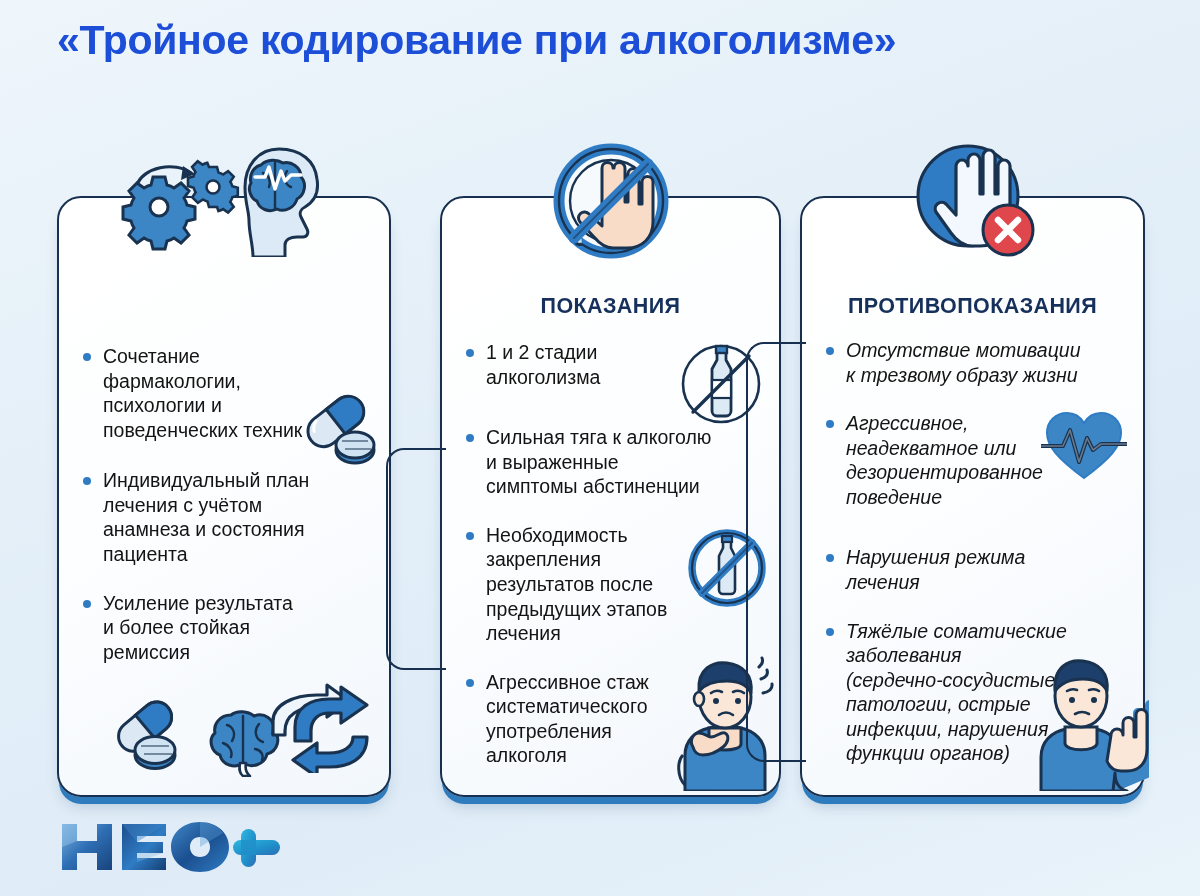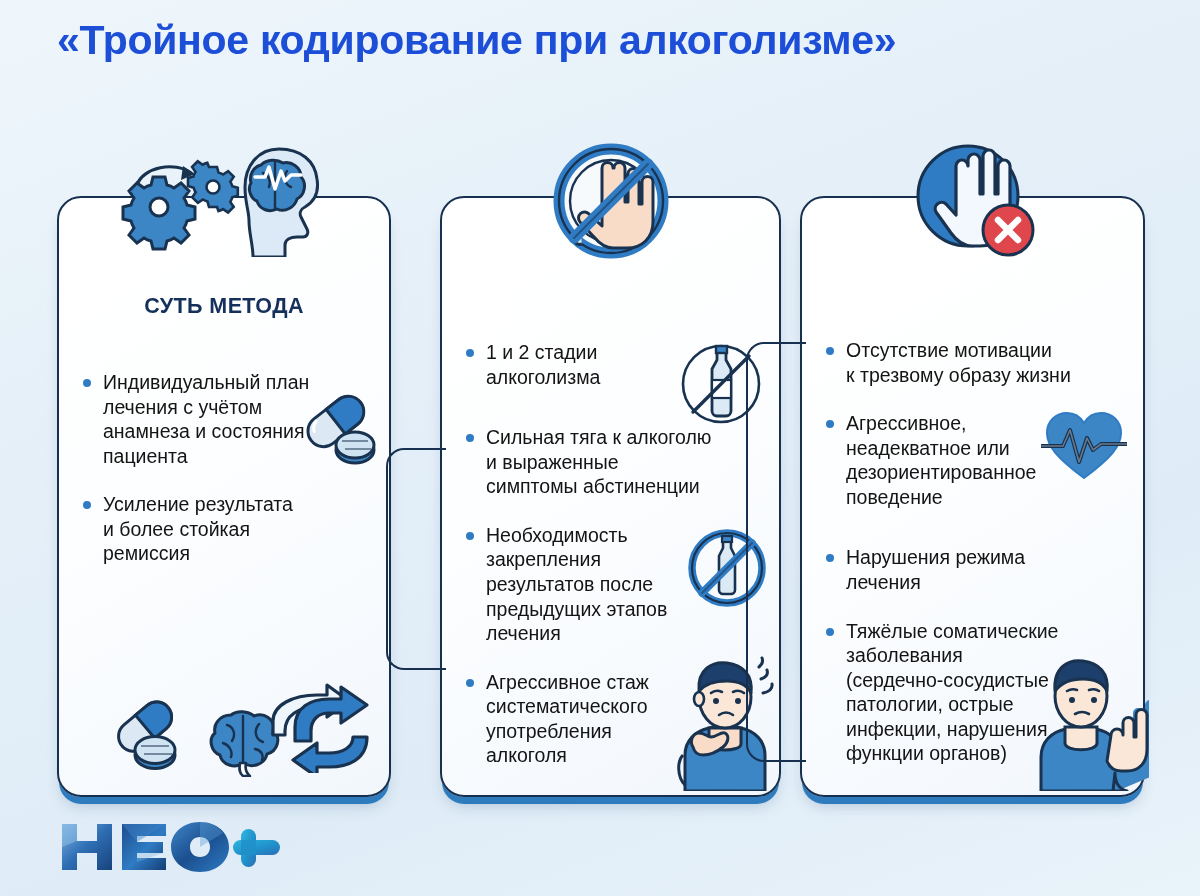--- a/index.html
+++ b/index.html
@@ -61,21 +61,21 @@
   .bullet .dot{
     position:absolute;left:2px;top:9px;width:8px;height:8px;border-radius:50%;
     background:#2f7cc4;
   }
   .bullet .txt{
     display:block;font-size:19.5px;line-height:1.26;color:#141414;font-weight:500;
     white-space:pre-line;
   }
   #card1 .bullet .txt{font-size:19.5px;}
   #card2 .bullet .txt{font-size:19.5px;}
-  #card3 .bullet .txt{font-size:19.5px;}
+  #card3 .bullet .txt{font-size:19.5px;font-style:italic;}
 
   
   .art{position:absolute;pointer-events:none;}
 
   
   .logo{position:absolute;left:58px;top:818px;height:56px;}
 
   .brand-text{
     font-size:0;
   }
@@ -116,24 +116,30 @@
             <g transform="translate(126,4)">
               <path d="M34 0 C12 0 0 18 0 38 C0 54 4 62 4 72 C4 84 8 96 8 108 L40 108 L40 96 C40 90 46 88 52 88 L58 88 C62 88 64 84 62 80 L56 68 C54 64 56 60 60 58 C70 52 74 42 72 30 C70 12 56 0 34 0 Z" fill="#dbeaf6" stroke="#18324f" stroke-width="3" stroke-linejoin="round"></path>
 
               <path d="M16 16 C8 18 4 26 6 34 C2 40 6 50 12 52 C14 60 24 64 32 60 C40 64 50 58 52 50 C60 46 62 34 56 28 C56 18 46 12 38 14 C32 10 22 10 16 16 Z" fill="#3d86c6" stroke="#18324f" stroke-width="3" stroke-linejoin="round"></path>
               <path d="M30 14 L30 60 M18 24 C24 26 26 32 24 38 M42 22 C38 28 40 36 46 38" fill="none" stroke="#18324f" stroke-width="2.4" stroke-linecap="round"></path>
 
               <path d="M10 28 L20 28 L24 18 L30 40 L36 22 L40 32 L46 26 L56 26" fill="none" stroke="#ffffff" stroke-width="3.4" stroke-linecap="round" stroke-linejoin="round"></path>
             </g>
           </svg>
         </div>
-        <div class="card-title">СУТЬ МЕТОДА</div>
       </div>
 
       <ul class="bullets">
+        <li class="bullet">
+          <span class="dot"></span>
+          <span class="txt">Сочетание
+фармакологии,
+психологии и
+поведенческих техник</span>
+        </li>
         <li class="bullet" style="margin-top:26px;">
           <span class="dot"></span>
           <span class="txt">Индивидуальный план
 лечения с учётом
 анамнеза и состояния
 пациента</span>
         </li>
         <li class="bullet" style="margin-top:24px;">
           <span class="dot"></span>
           <span class="txt">Усиление результата
@@ -207,20 +213,21 @@
             <g transform="translate(24,22)">
               <path d="M40 6 a5.5 5.5 0 0 1 11 0 v34 h3 V12 a5.5 5.5 0 0 1 11 0 v30 h3 V20 a5.5 5.5 0 0 1 11 0 v40
                        c0 16 -11 26 -26 26 h-14 c-8 0 -14 -5 -19 -11 L6 60 a6 6 0 0 1 9 -8 l13 12 V6 a5.5 5.5 0 0 1 11 0 Z" fill="#f8dcc8" stroke="#18324f" stroke-width="3" stroke-linejoin="round"></path>
               <path d="M6 66 L2 72 C-2 78 2 84 8 82" fill="#cfe3f3" stroke="#18324f" stroke-width="3" stroke-linejoin="round"></path>
             </g>
 
             <line x1="24" y1="98" x2="98" y2="24" stroke="#2f7cc4" stroke-width="11" stroke-linecap="round"></line>
             <line x1="24" y1="98" x2="98" y2="24" stroke="#18324f" stroke-width="2" stroke-linecap="round" opacity=".55"></line>
           </svg>
         </div>
+        <div class="card-title">ПОКАЗАНИЯ</div>
       </div>
 
       <ul class="bullets" style="top:142px;left:22px;right:12px;">
         <li class="bullet">
           <span class="dot"></span>
           <span class="txt">1 и 2 стадии
 алкоголизма</span>
         </li>
         <li class="bullet" style="margin-top:36px;">
           <span class="dot"></span>
@@ -306,20 +313,21 @@
 
             <g transform="translate(24,12)">
               <path d="M34 10 a6 6 0 0 1 12 0 v34 h3 V6 a6 6 0 0 1 12 0 v38 h3 V16 a6 6 0 0 1 12 0 v48
                        c0 20 -12 32 -30 32 h-8 c-10 0 -16 -6 -21 -13 L2 62 a6.5 6.5 0 0 1 10 -8 l10 11 V16 a6 6 0 0 1 12 0 Z" fill="#f2f8fd" stroke="#18324f" stroke-width="3.2" stroke-linejoin="round"></path>
             </g>
 
             <circle cx="98" cy="92" r="25" fill="#e0474c" stroke="#18324f" stroke-width="3"></circle>
             <path d="M88 82 L108 102 M108 82 L88 102" stroke="#ffffff" stroke-width="6.5" stroke-linecap="round"></path>
           </svg>
         </div>
+        <div class="card-title">ПРОТИВОПОКАЗАНИЯ</div>
       </div>
 
       <ul class="bullets" style="top:140px;left:22px;right:10px;">
         <li class="bullet">
           <span class="dot"></span>
           <span class="txt">Отсутствие мотивации
 к трезвому образу жизни</span>
         </li>
         <li class="bullet" style="margin-top:24px;">
           <span class="dot"></span>

